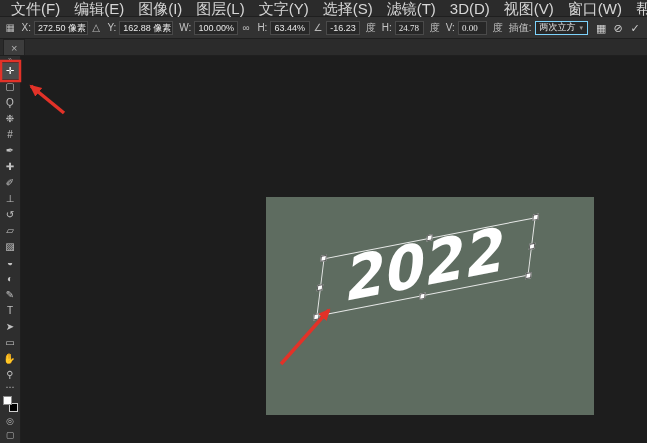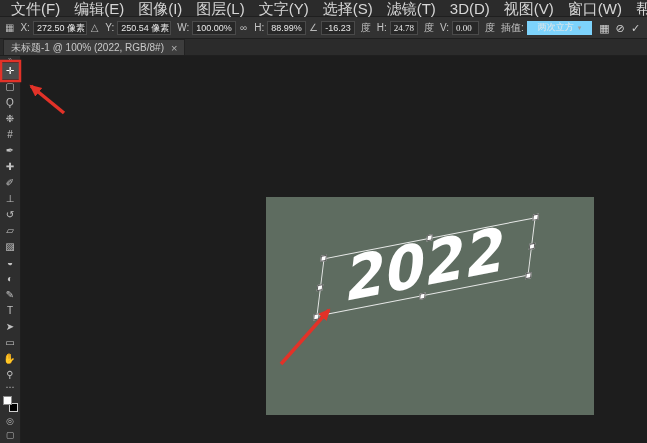--- a/index.html
+++ b/index.html
@@ -22,21 +22,21 @@
   }
   .opt-label { color:#c5c5c5; margin-left:3px; }
   .field {
     background:#272727; border:1px solid #4a4a4a; color:#e8e8e8;
     height:14px; line-height:12px; padding:0 3px; font-size:9px;
     display:inline-flex; align-items:center;
   }
   .f-xy { width:54px;text-align:center; } .f-wh { width:44px; } .f-ang { width:36px; } .f-skew { width:32px;font-family:Liberation Serif, serif; }
   .opt-glyph { color:#b8b8b8; font-size:10px; width:12px; text-align:center; }
   .dropdown {
-    background:#272727; border:7px solid #7dd3fc; color:#e8e8e8;
+    background:#272727; border:1px solid #7dd3fc; color:#e8e8e8;
     height:14px; padding:0 4px; font-size:9px; display:inline-flex; align-items:center; gap:4px;
   }
   .opt-icon {
     width:16px; height:16px; line-height:16px; text-align:center;
     color:#cfcfcf; font-size:11px;
   }
   .opt-spacer { flex:1; }
   
   .tabbar { height:17px; background:#2b2b2b; display:flex; align-items:flex-end; padding-left:3px; border-bottom:1px solid #1f1f1f; }
   .tab {
@@ -100,26 +100,26 @@
   <span class="menu-item">窗口(W)</span>
   <span class="menu-item">帮助(H)</span>
 </div>
 
 <div class="optionsbar">
   <span class="opt-glyph">▦</span>
   <span class="opt-label">X:</span>
   <div class="field f-xy">272.50 像素</div>
   <span class="opt-glyph">△</span>
   <span class="opt-label">Y:</span>
-  <div class="field f-xy">250.54 像素</div>
+  <div class="field f-xy">162.88 像素</div>
   <span class="opt-label">W:</span>
   <div class="field f-wh">100.00%</div>
   <span class="opt-glyph">∞</span>
   <span class="opt-label">H:</span>
-  <div class="field f-wh">88.99%</div>
+  <div class="field f-wh">63.44%</div>
   <span class="opt-glyph">∠</span>
   <div class="field f-ang">-16.23</div>
   <span class="opt-label">度</span>
   <span class="opt-label">H:</span>
   <div class="field f-skew">24.78</div>
   <span class="opt-label">度</span>
   <span class="opt-label">V:</span>
   <div class="field f-skew">0.00</div>
   <span class="opt-label">度</span>
   <span class="opt-label">插值:</span>
@@ -128,21 +128,20 @@
     <span style="font-size:7px;color:#9a9a9a;">▾</span>
   </div>
   <span class="opt-spacer"></span>
   <span class="opt-icon">▦</span>
   <span class="opt-icon">⊘</span>
   <span class="opt-icon">✓</span>
 </div>
 
 <div class="tabbar">
   <div class="tab">
-    <span>未标题-1 @ 100% (2022, RGB/8#)</span>
     <span class="tab-close">×</span>
   </div>
 </div>
 
 <div class="content">
 
   <div class="toolbar">
     <span class="chevron">»</span>
     <div class="tool selected">✛</div>
     <div class="tool">▢</div>

